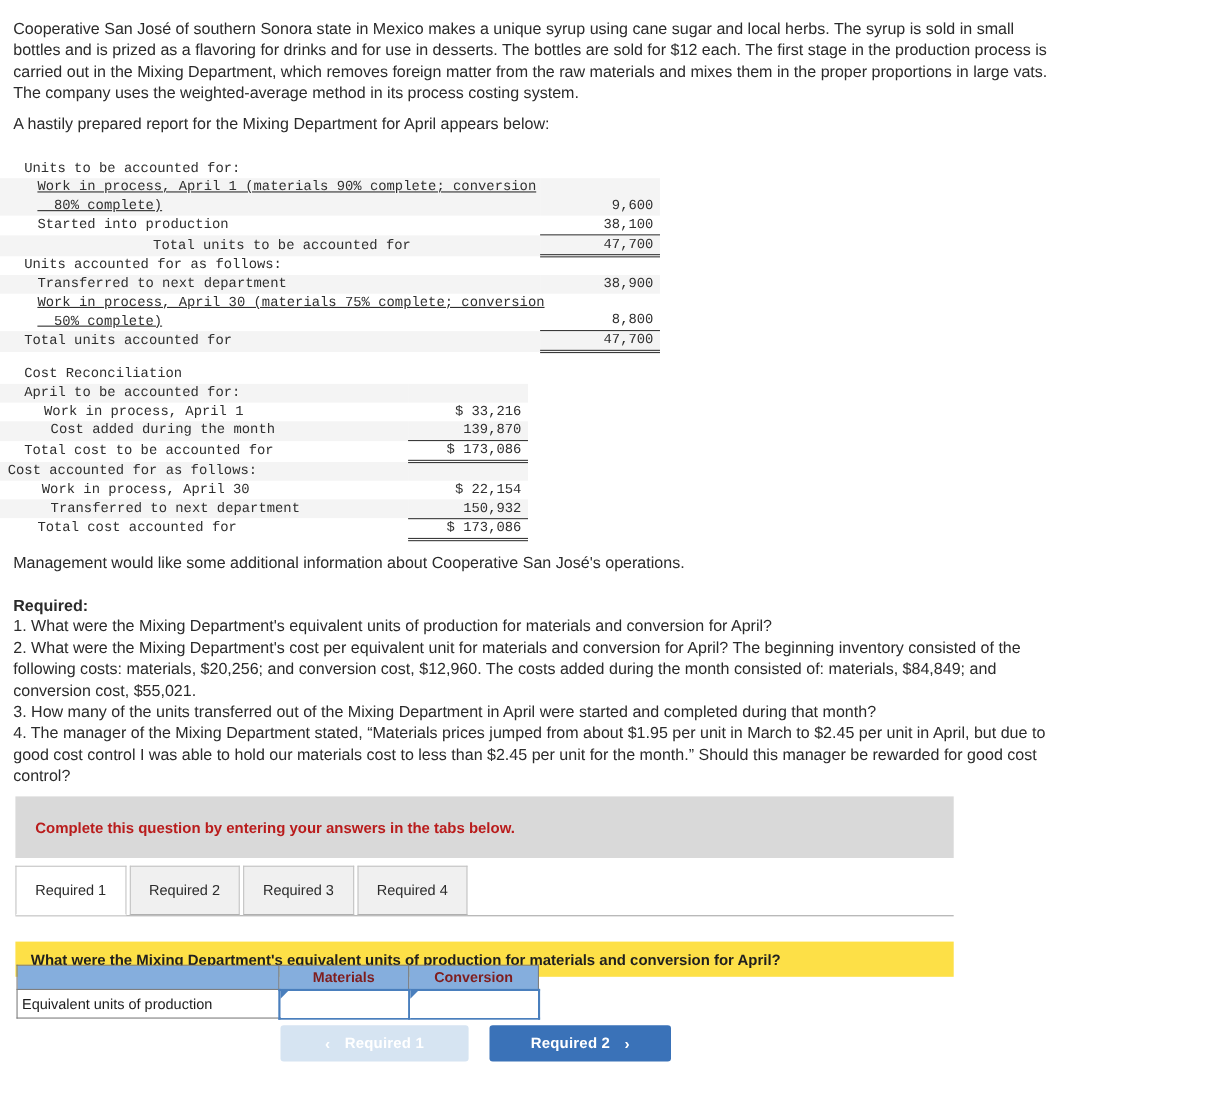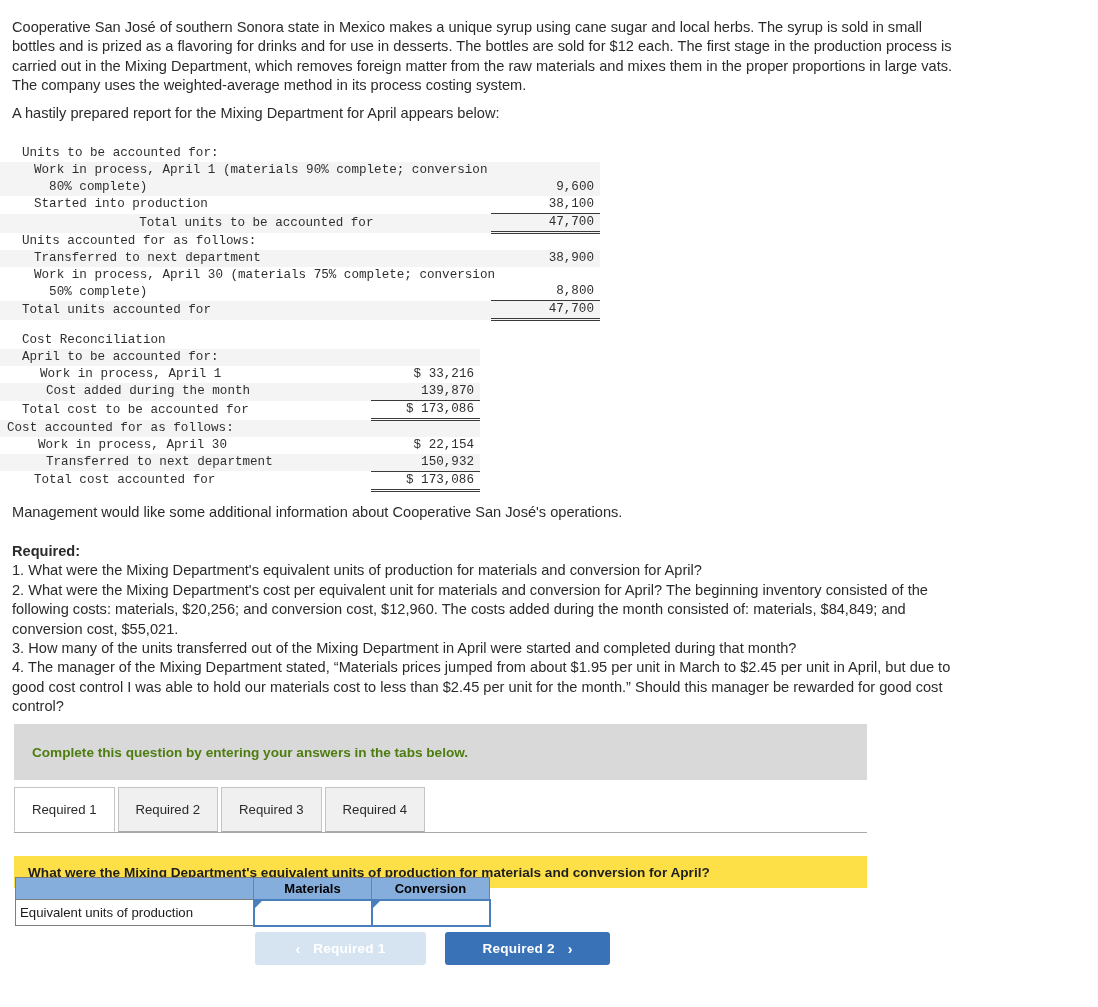--- a/index.html
+++ b/index.html
@@ -45,21 +45,21 @@
   .exhibit tr.shade td { background: #f4f4f4; }
   .exhibit td.lbl { padding-left: 0; }
   .exhibit td.num {
     text-align: right;
     padding-right: 6px;
   }
   .exhibit td.num.rule-bot-single { border-bottom: 1px solid #3a3a3a; }
   .exhibit td.num.rule-bot-double {
     border-bottom: 3px double #3a3a3a;
   }
-  .wrapline { display: block; }
+  .wrapline { display: block; text-decoration: underline; }
 
   
   #units-exhibit { left: 0px; top: 145px; width: 600px; }
   #units-exhibit .colspacer { width: 485px; }
   #units-exhibit .colnum { width: 108px; }
   #units-exhibit td.lbl { padding-left: 22px; }
 
   
   #cost-exhibit { left: 0px; top: 332px; width: 480px; }
   #cost-exhibit .colspacer { width: 366px; }
@@ -83,21 +83,21 @@
     position: absolute;
     left: 14px; top: 724px;
     width: 853px; height: 56px;
     background: #d9d9d9;
     display: flex; align-items: center;
   }
   #instruction-banner .txt {
     padding-left: 18px;
     font-size: 13.6px;
     font-weight: bold;
-    color: #4d7c0f;
+    color: #b91c1c;
   }
 
   
   #tab-strip {
     position: absolute;
     left: 14px; top: 787px;
     width: 853px; height: 46px;
     display: flex;
     align-items: flex-end;
     border-bottom: 1px solid #a9a9a9;
@@ -142,21 +142,21 @@
     border-collapse: collapse;
     font-size: 13.2px;
   }
   #answer-grid th, #answer-grid td {
     border: 1px solid #7f7f7f;
     height: 22px;
     padding: 0;
   }
   #answer-grid th {
     background: #85aedd;
-    color: #000000;
+    color: #7f1d1d;
     font-weight: bold;
     text-align: center;
     font-size: 13px;
   }
   #answer-grid th.corner { width: 238px; }
   #answer-grid th.colhead { width: 118px; }
   #answer-grid td.rowlabel {
     background: #ffffff;
     padding-left: 4px;
     text-align: left;

